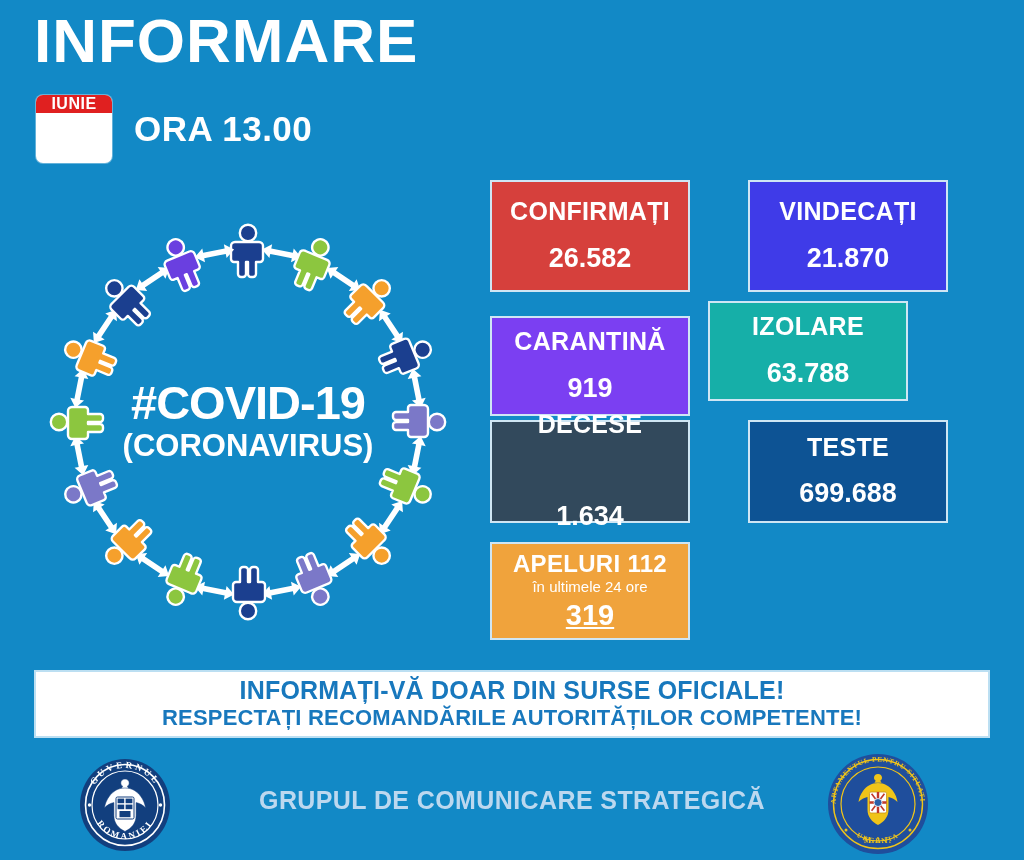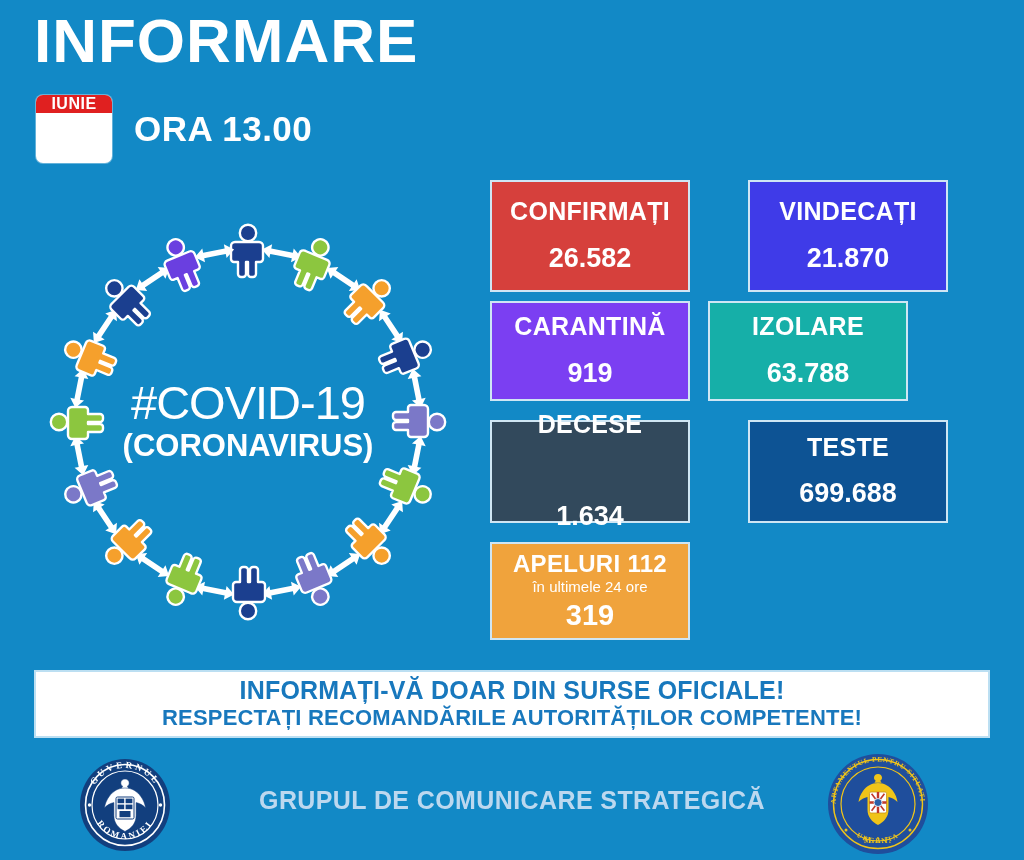--- a/index.html
+++ b/index.html
@@ -38,35 +38,35 @@
   }
 
   
   #circlewrap{position:absolute;left:38px;top:212px;width:420px;height:420px;}
   #circlewrap svg{display:block;width:420px;height:420px;}
   .covid-label{
     position:absolute;left:0;top:0;width:420px;height:420px;
     display:flex;flex-direction:column;align-items:center;justify-content:center;
     pointer-events:none;
   }
-  .covid-line1{color:#ffffff;font-size:47px;font-weight:normal;line-height:1.05;letter-spacing:-1px;}
+  .covid-line1{color:#ffffff;font-size:47px;font-weight:bold;line-height:1.05;letter-spacing:-1px;}
   .covid-line2{color:#ffffff;font-size:31px;font-weight:bold;line-height:1.25;letter-spacing:0px;}
 
   
   .card{
     position:absolute;box-sizing:border-box;
     border:2px solid #cfe6f4;
     display:flex;flex-direction:column;align-items:center;justify-content:center;
     color:#ffffff;text-align:center;
   }
   .card .lbl{font-size:25px;font-weight:bold;letter-spacing:.3px;line-height:1.1;}
   .card .val{font-size:27px;font-weight:bold;margin-top:18px;line-height:1.1;}
   .card .sub{font-size:15px;font-weight:normal;margin-top:2px;line-height:1.1;}
   .card.apel .lbl{font-size:24px;}
-  .card.apel .val{font-size:29px;margin-top:4px;}
+  .card.apel .val{font-size:29px;margin-top:4px;text-decoration:underline;}
 
   
   .banner{
     position:absolute;left:34px;top:670px;width:956px;height:68px;
     box-sizing:border-box;background:#ffffff;border:2px solid #bcdff2;
     display:flex;flex-direction:column;align-items:center;justify-content:center;
   }
   .banner .b1{color:#1878bd;font-size:25px;font-weight:bold;line-height:1.15;letter-spacing:.2px;}
   .banner .b2{color:#1878bd;font-size:22px;font-weight:bold;line-height:1.2;letter-spacing:.2px;}
 
@@ -150,21 +150,21 @@
   <div class="card" style="left: 490px; top: 180px; width: 200px; height: 112px; background: rgb(214, 64, 60);">
     <div class="lbl">CONFIRMAȚI</div>
     <div class="val">26.582</div>
   </div>
 
   <div class="card" style="left: 748px; top: 180px; width: 200px; height: 112px; background: rgb(63, 59, 232);">
     <div class="lbl">VINDECAȚI</div>
     <div class="val">21.870</div>
   </div>
 
-  <div class="card" style="left: 490px; top: 301px; width: 200px; height: 100px; background: rgb(123, 63, 242);">
+  <div class="card" style="left: 490px; top: 316px; width: 200px; height: 100px; background: rgb(123, 63, 242);">
     <div class="lbl">CARANTINĂ</div>
     <div class="val">919</div>
   </div>
 
   <div class="card" style="left: 708px; top: 301px; width: 200px; height: 100px; background: rgb(22, 175, 168);">
     <div class="lbl">IZOLARE</div>
     <div class="val">63.788</div>
   </div>
 
   <div class="card" style="left: 490px; top: 420px; width: 200px; height: 103px; background: rgb(50, 73, 92); gap: 46px;">

